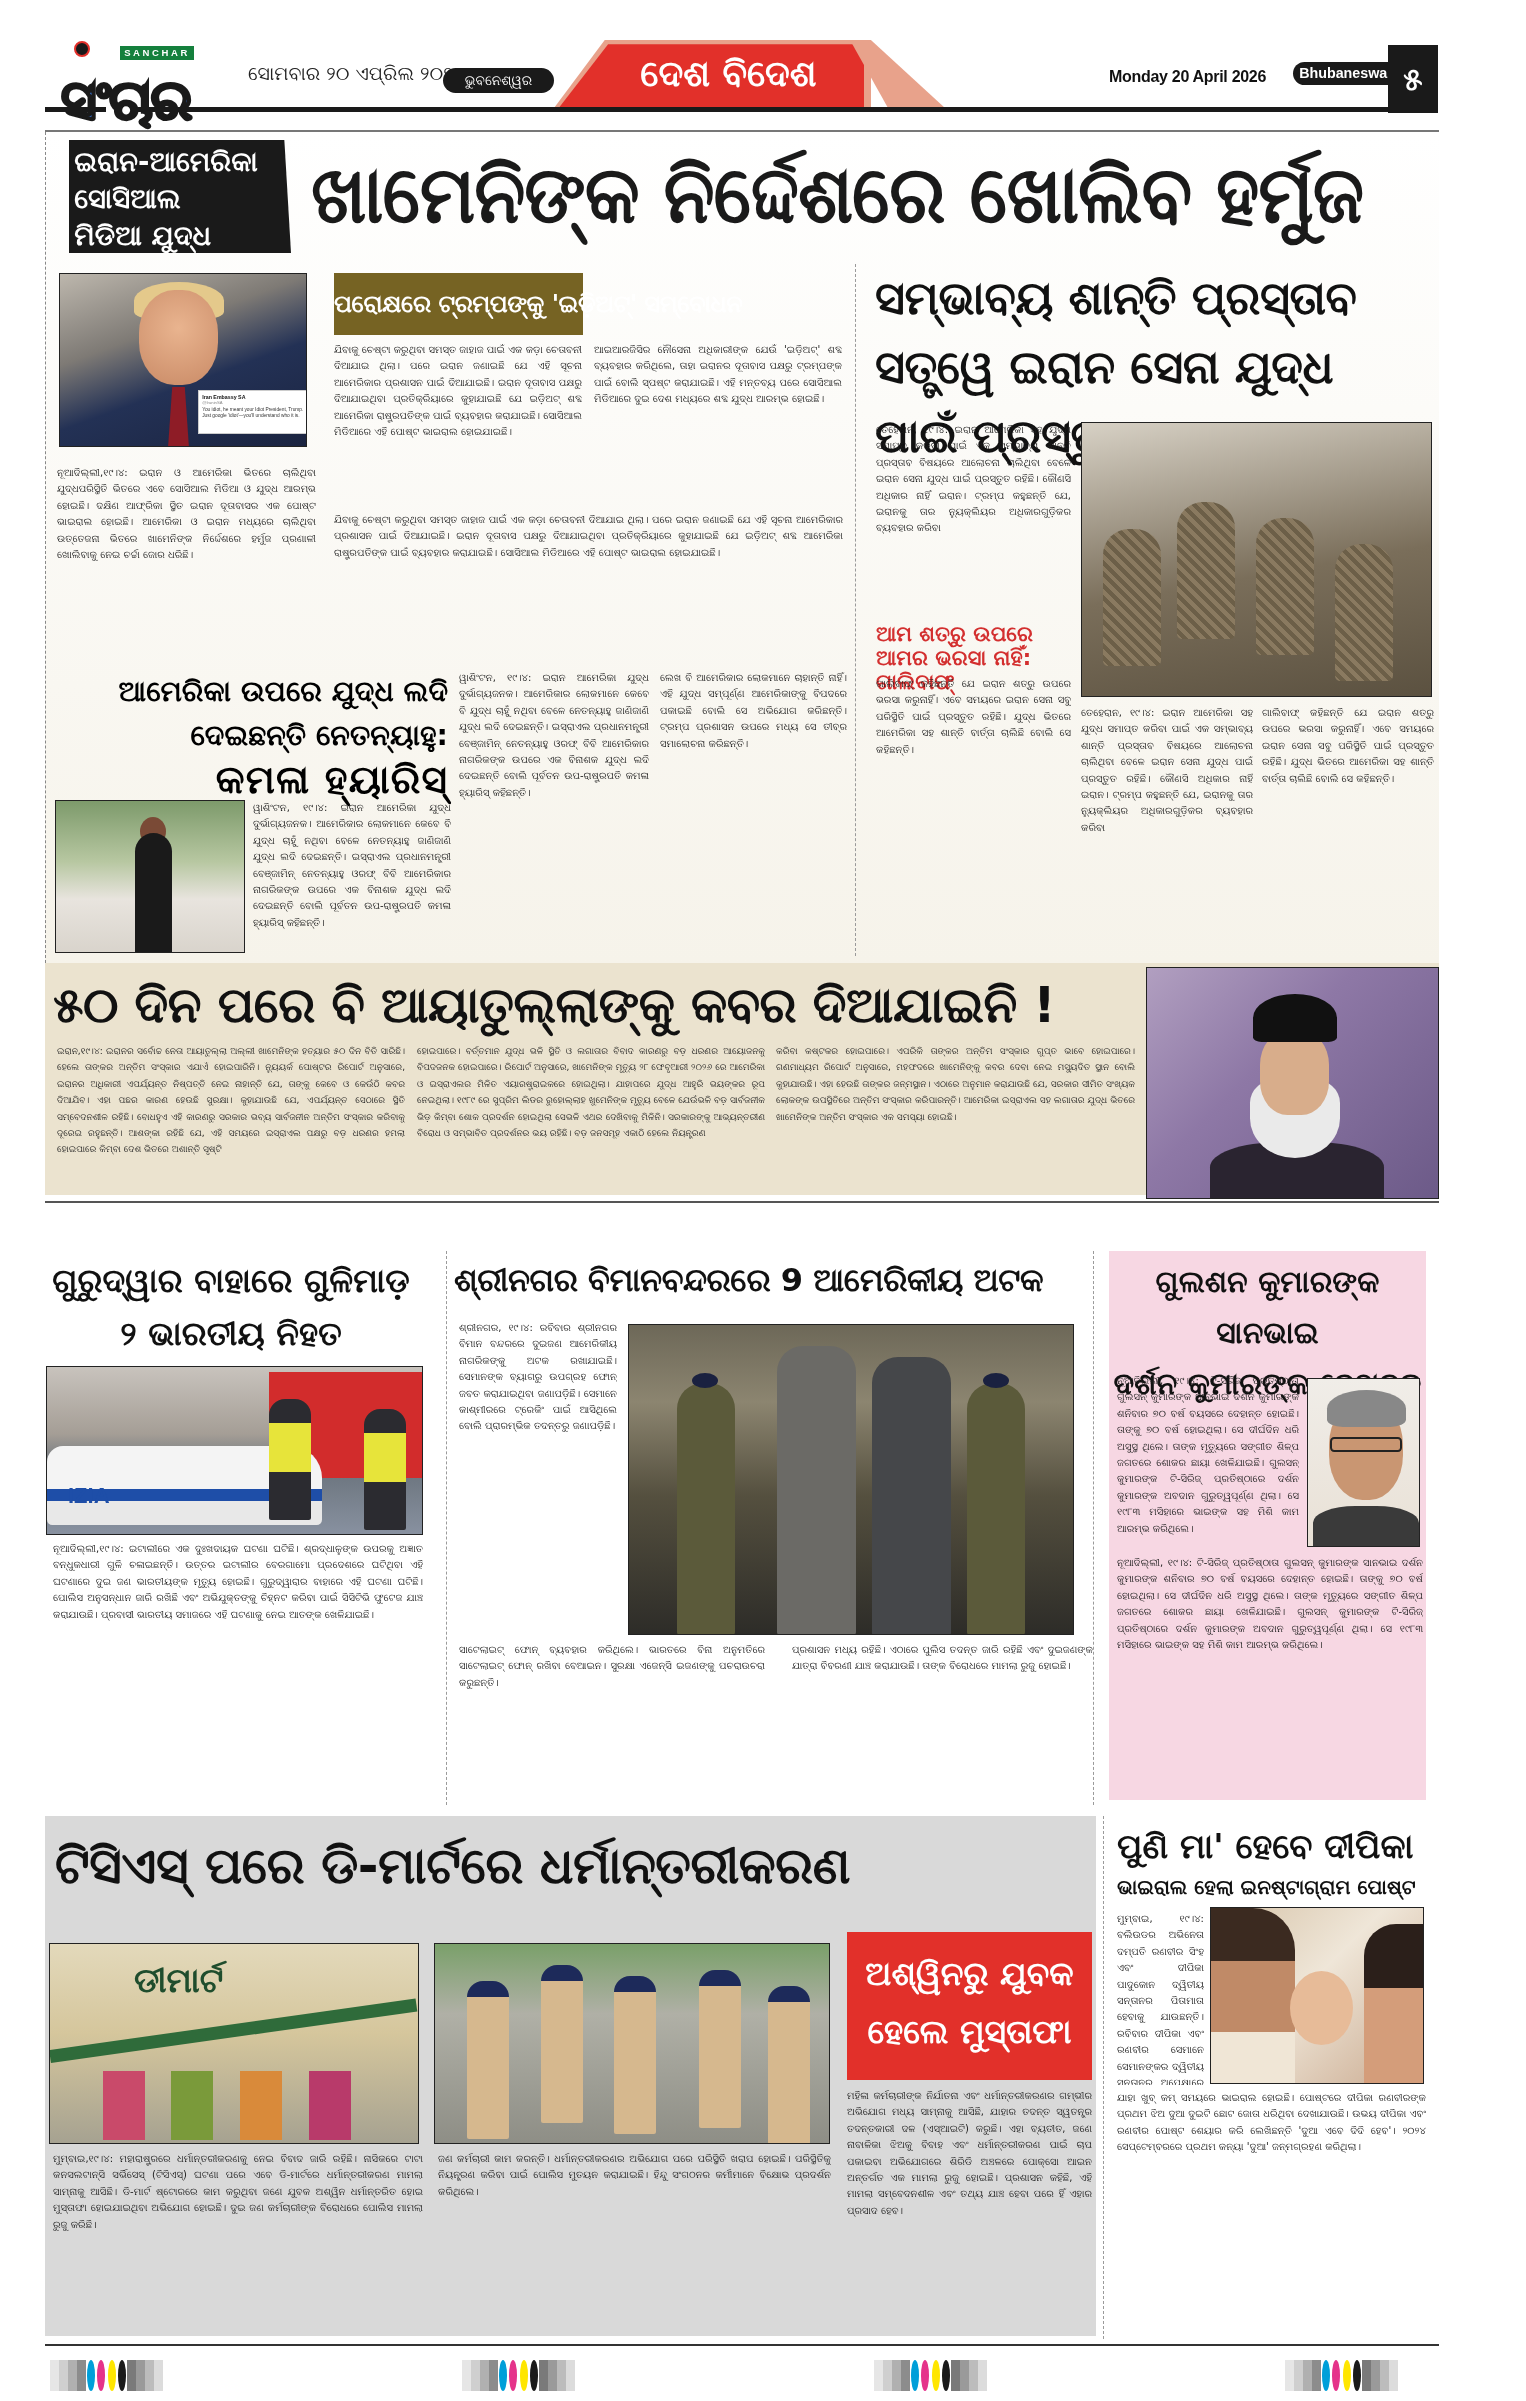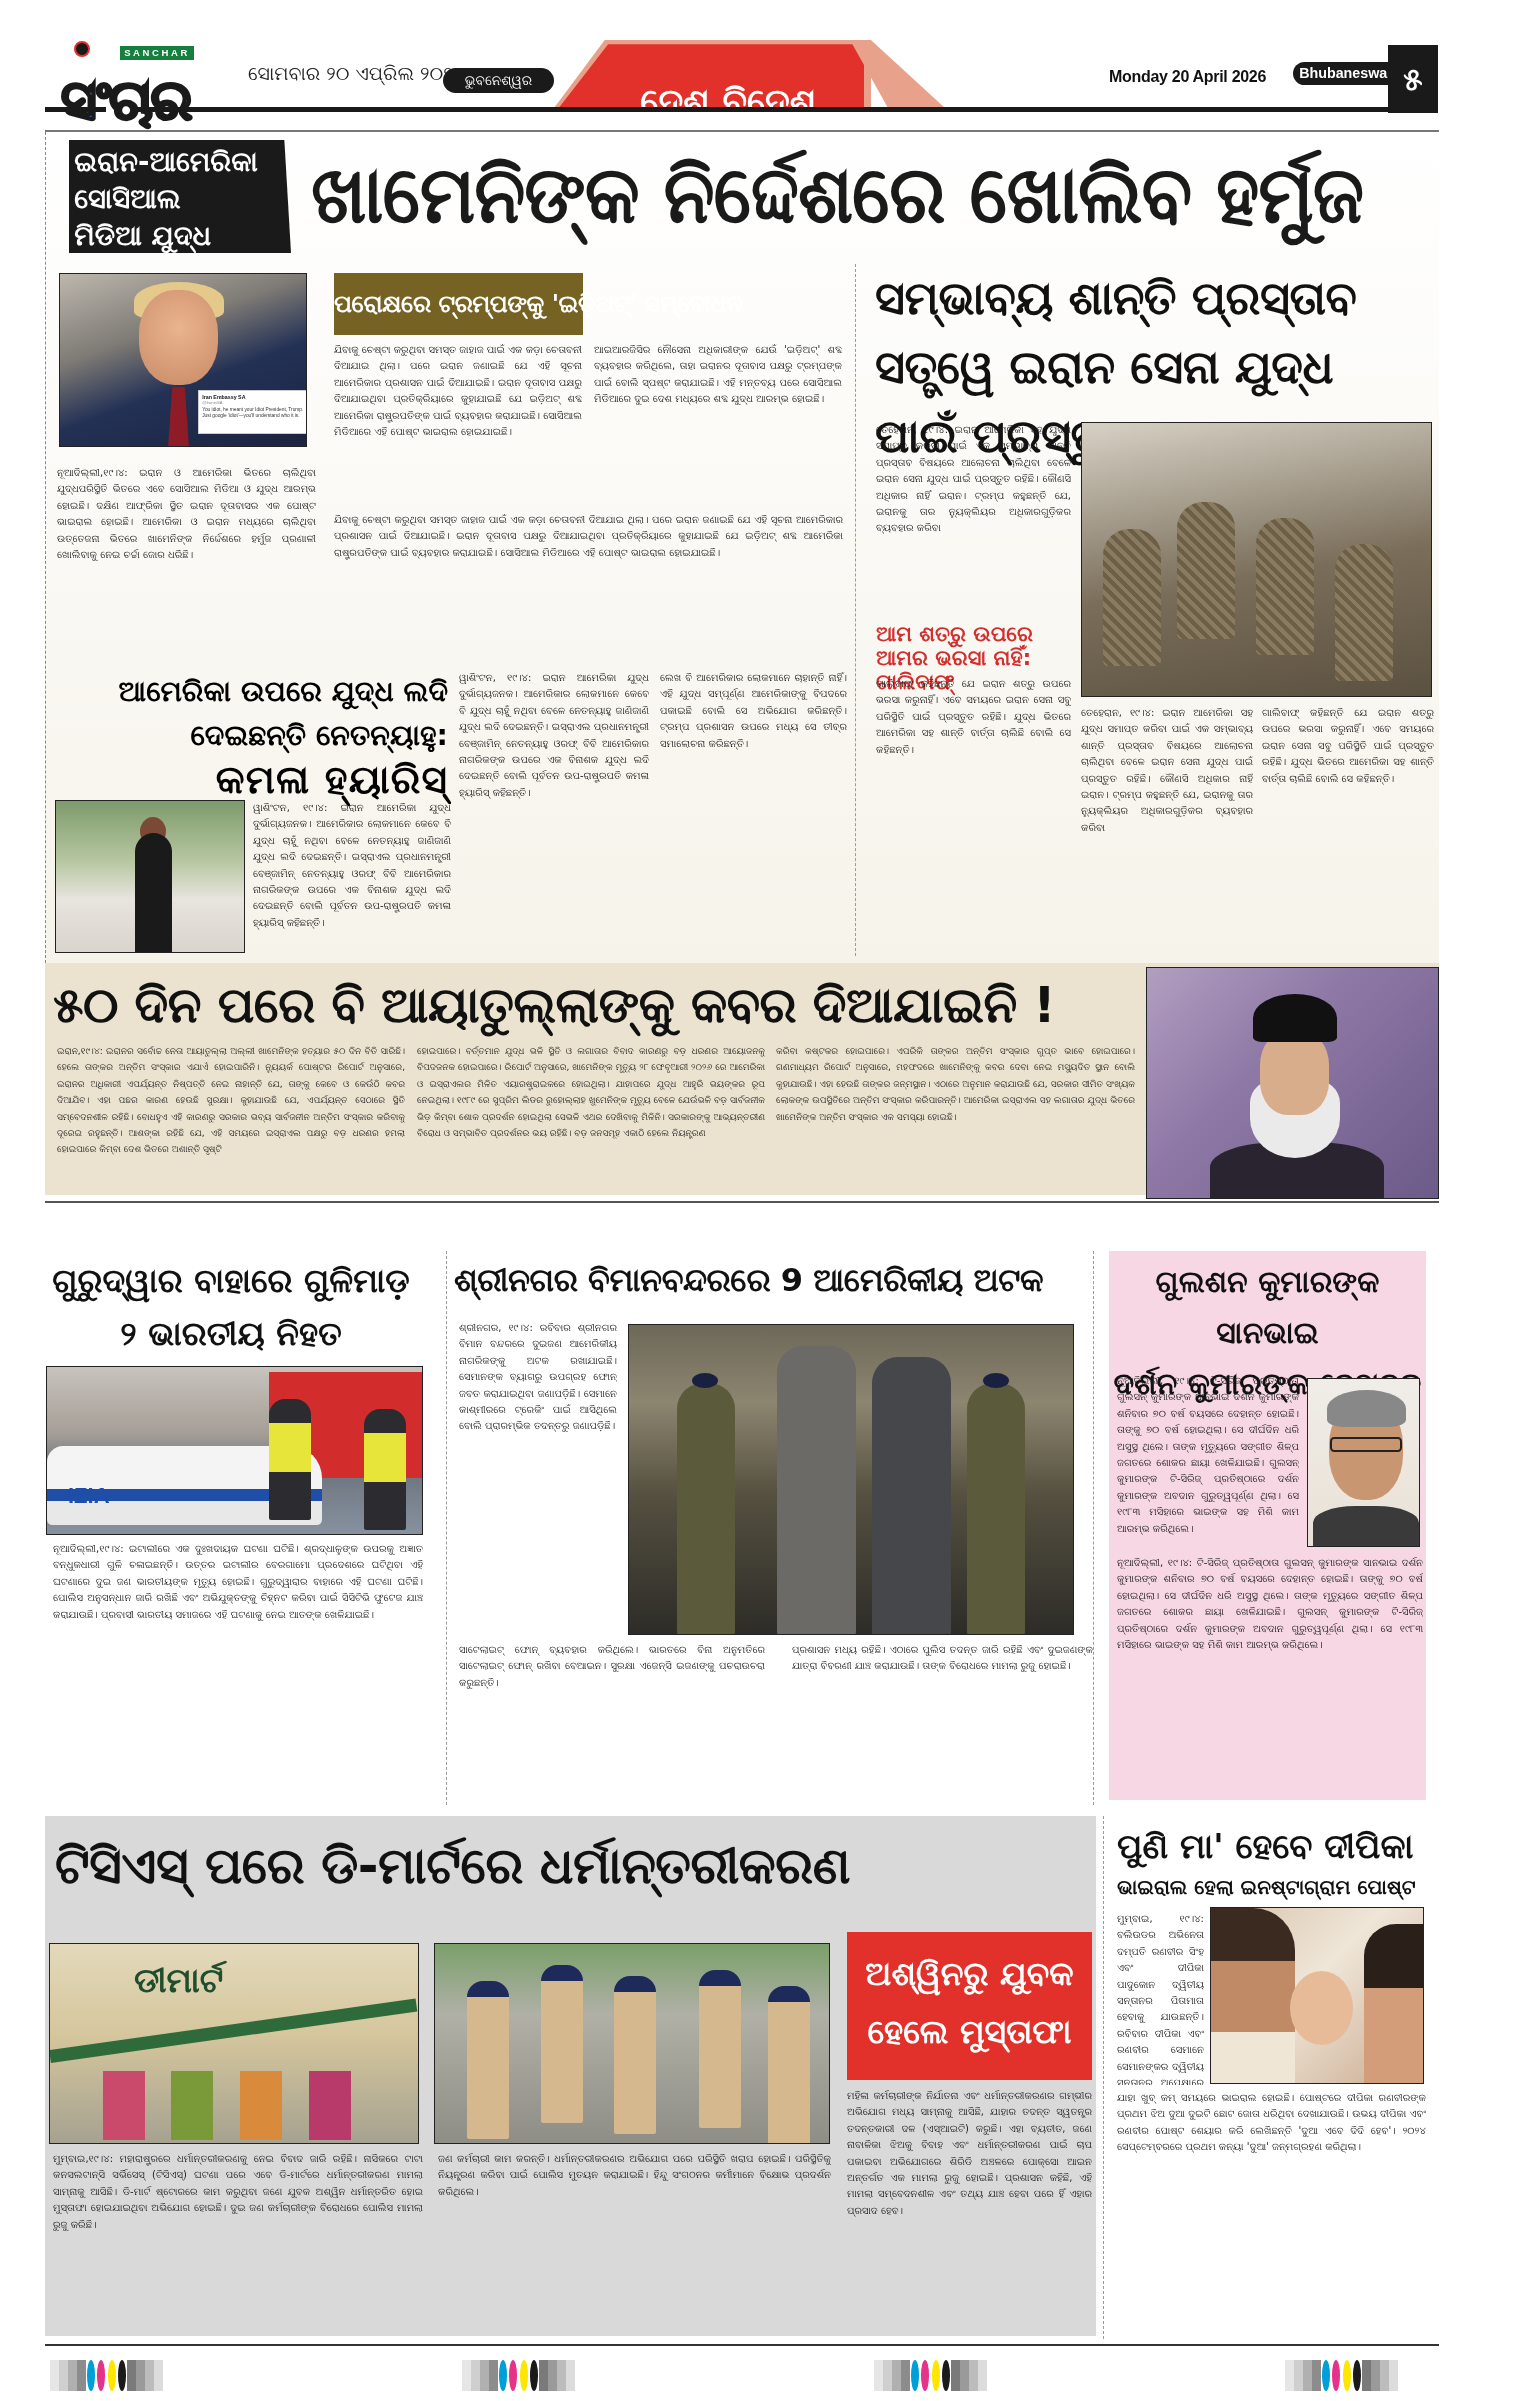--- a/index.html
+++ b/index.html
@@ -11,21 +11,21 @@
   .masthead { left: 0; top: 0; width: 1526px; height: 121px; }
   .logo-box { left: 45px; top: 41px; width: 185px; height: 69px; }
   .logo-tag { left: 75px; top: 5.3px; width: 74px; height: 13.7px; background:#15803d; color:#fff; font: bold 9.5px "Liberation Sans", sans-serif; letter-spacing: 2.6px; text-align:center; line-height:13.7px; }
   .logo-text { left: 16px; top: 13.7px; font: bold 55px "DejaVu Sans", sans-serif; color:#3b82f6; -webkit-text-stroke: 2.6px #1a1a1a; line-height: 58px; letter-spacing: -2.1px; margin-top: 16px; }
   .logo-dot { left: 28.5px; top: 0; width: 16px; height: 16px; border-radius: 50%; border: 2.6px solid #e2302a; background:#1a1a1a; }
   .date-or { left: 248px; top: 62px; font: 19px "DejaVu Sans", sans-serif; color:#222; }
   .city-pill-or { left: 443px; top: 68px; width: 111px; height: 25px; border-radius: 13.7px; background:#1a1a1a; color:#fff; font: 13.7px "DejaVu Sans", sans-serif; text-align:center; line-height: 25px; }
   .section-banner { left: 554px; top: 40px; width: 317px; height: 68px; }
   .section-banner .bg1 { position:absolute; left:0; top:0; width:317px; height:68px; background:#e8a28b; clip-path: polygon(16% 0, 100% 0, 100% 100%, 0 100%); }
   .section-banner .bg2 { position:absolute; left:5.3px; top:4.2px; width:305px; height:63px; background:#e2302a; clip-path: polygon(16% 0, 100% 0, 100% 100%, 0 100%); }
-  .section-banner .title { position:absolute; left:0; top:0; width: 100%; height:68px; display:flex; align-items:center; justify-content:center; padding-left:32px; font: bold 36px "DejaVu Sans", sans-serif; color:#fff;margin-top:28px; }
+  .section-banner .title { position:absolute; left:0; top:0; width: 100%; height:68px; display:flex; align-items:center; justify-content:center; padding-left:32px; font: bold 36px "DejaVu Sans", sans-serif; color:#fff; }
   .section-banner .bg-right { position:absolute; left:296px; top:0; width:95px; height:68px; background:#e8a28b; clip-path: polygon(0 0, 22% 0, 100% 100%, 40% 100%); }
   .date-en { left: 1109px; top: 68px; font: bold 16px "Liberation Sans", sans-serif; letter-spacing: -0.3px; color:#111; }
   .city-pill-en { left: 1293px; top: 62px; width: 106px; height: 23px; border-radius: 11.6px 0 0 11.6px; background:#1a1a1a; color:#fff; font: bold 14.3px "Liberation Sans", sans-serif; text-align:center; line-height: 23px; }
   .page-num-box { left: 1388px; top: 45px; width: 50px; height: 68px; background:#1a1a1a; color:#fff; font: bold 31px "DejaVu Sans", sans-serif; text-align:center; line-height: 68px; }
   .mast-rule-left { left: 45px; top: 107px; width: 61px; height: 5.3px; background:#1a1a1a; }
   .mast-rule { left: 136px; top: 107px; width: 1302px; height: 5.3px; background:#1a1a1a; }
   .top-rule { left: 45px; top: 130px; width: 1394px; height: 1.6px; background:#777; }
 
   
   .lead-block { left: 45px; top: 132px; width: 1394px; height: 831px; border-left: 1.1px dashed #888; background: linear-gradient(#ffffff, #f6f3ea); }

